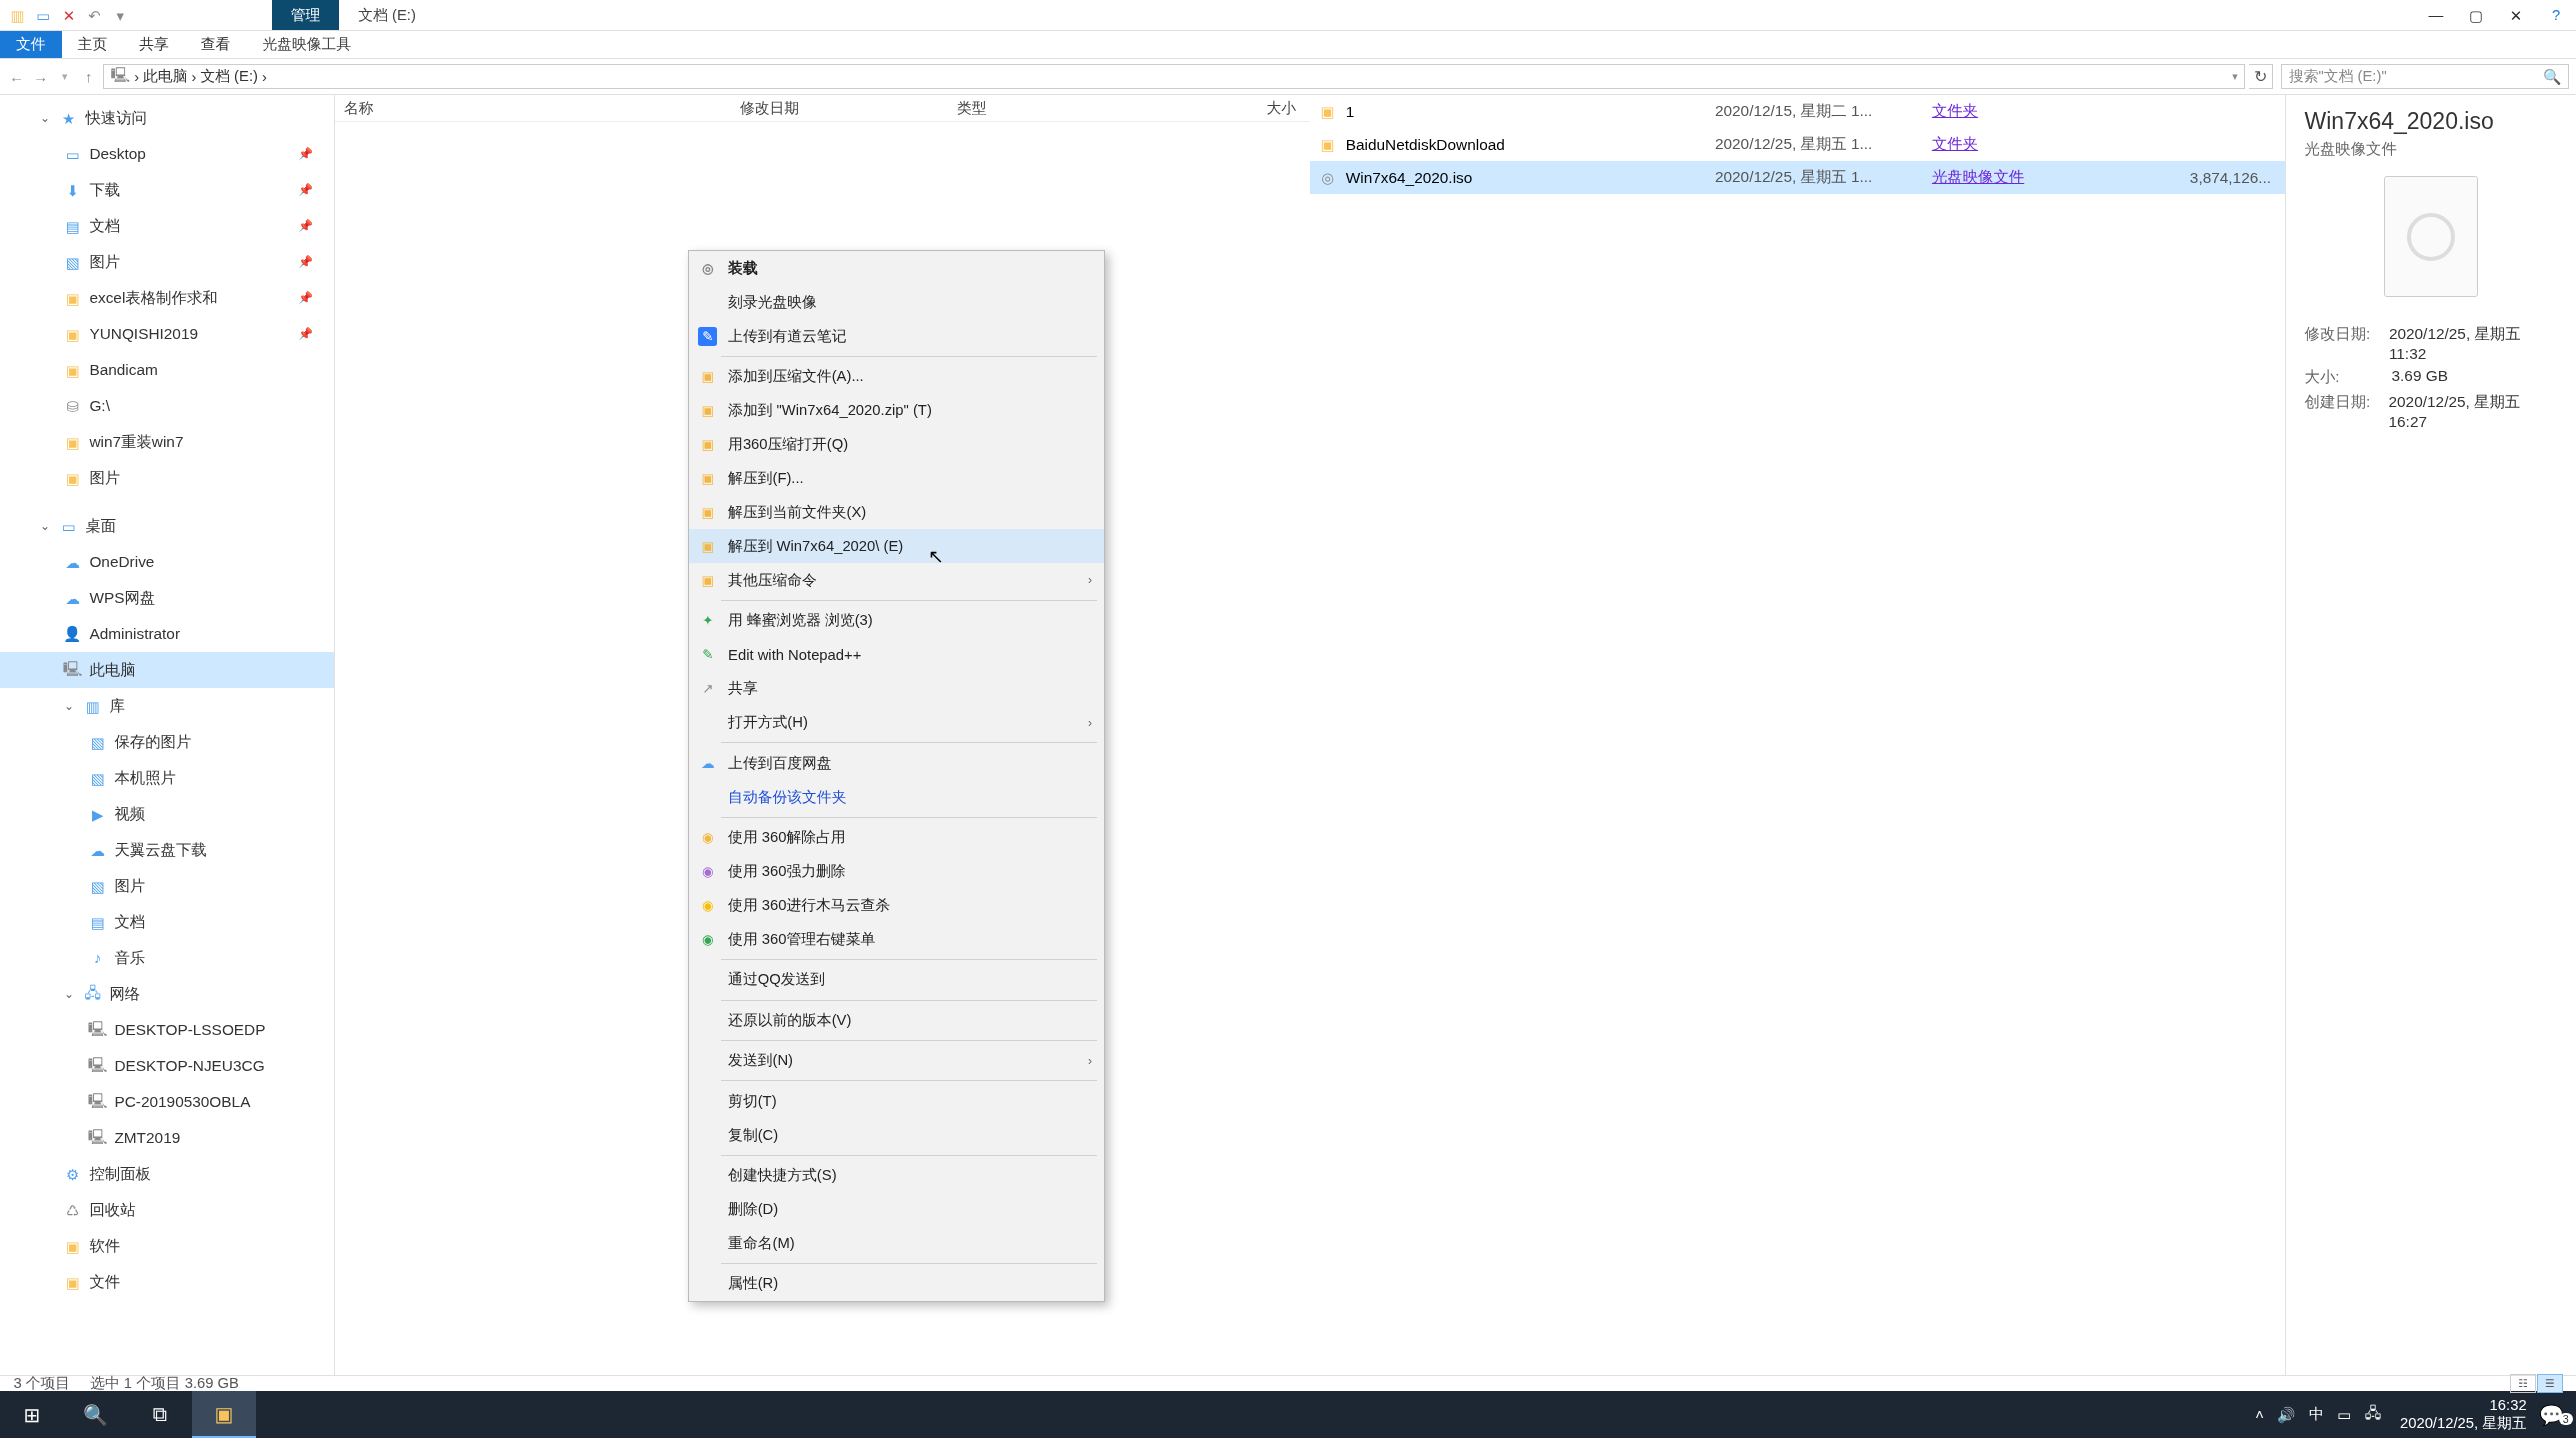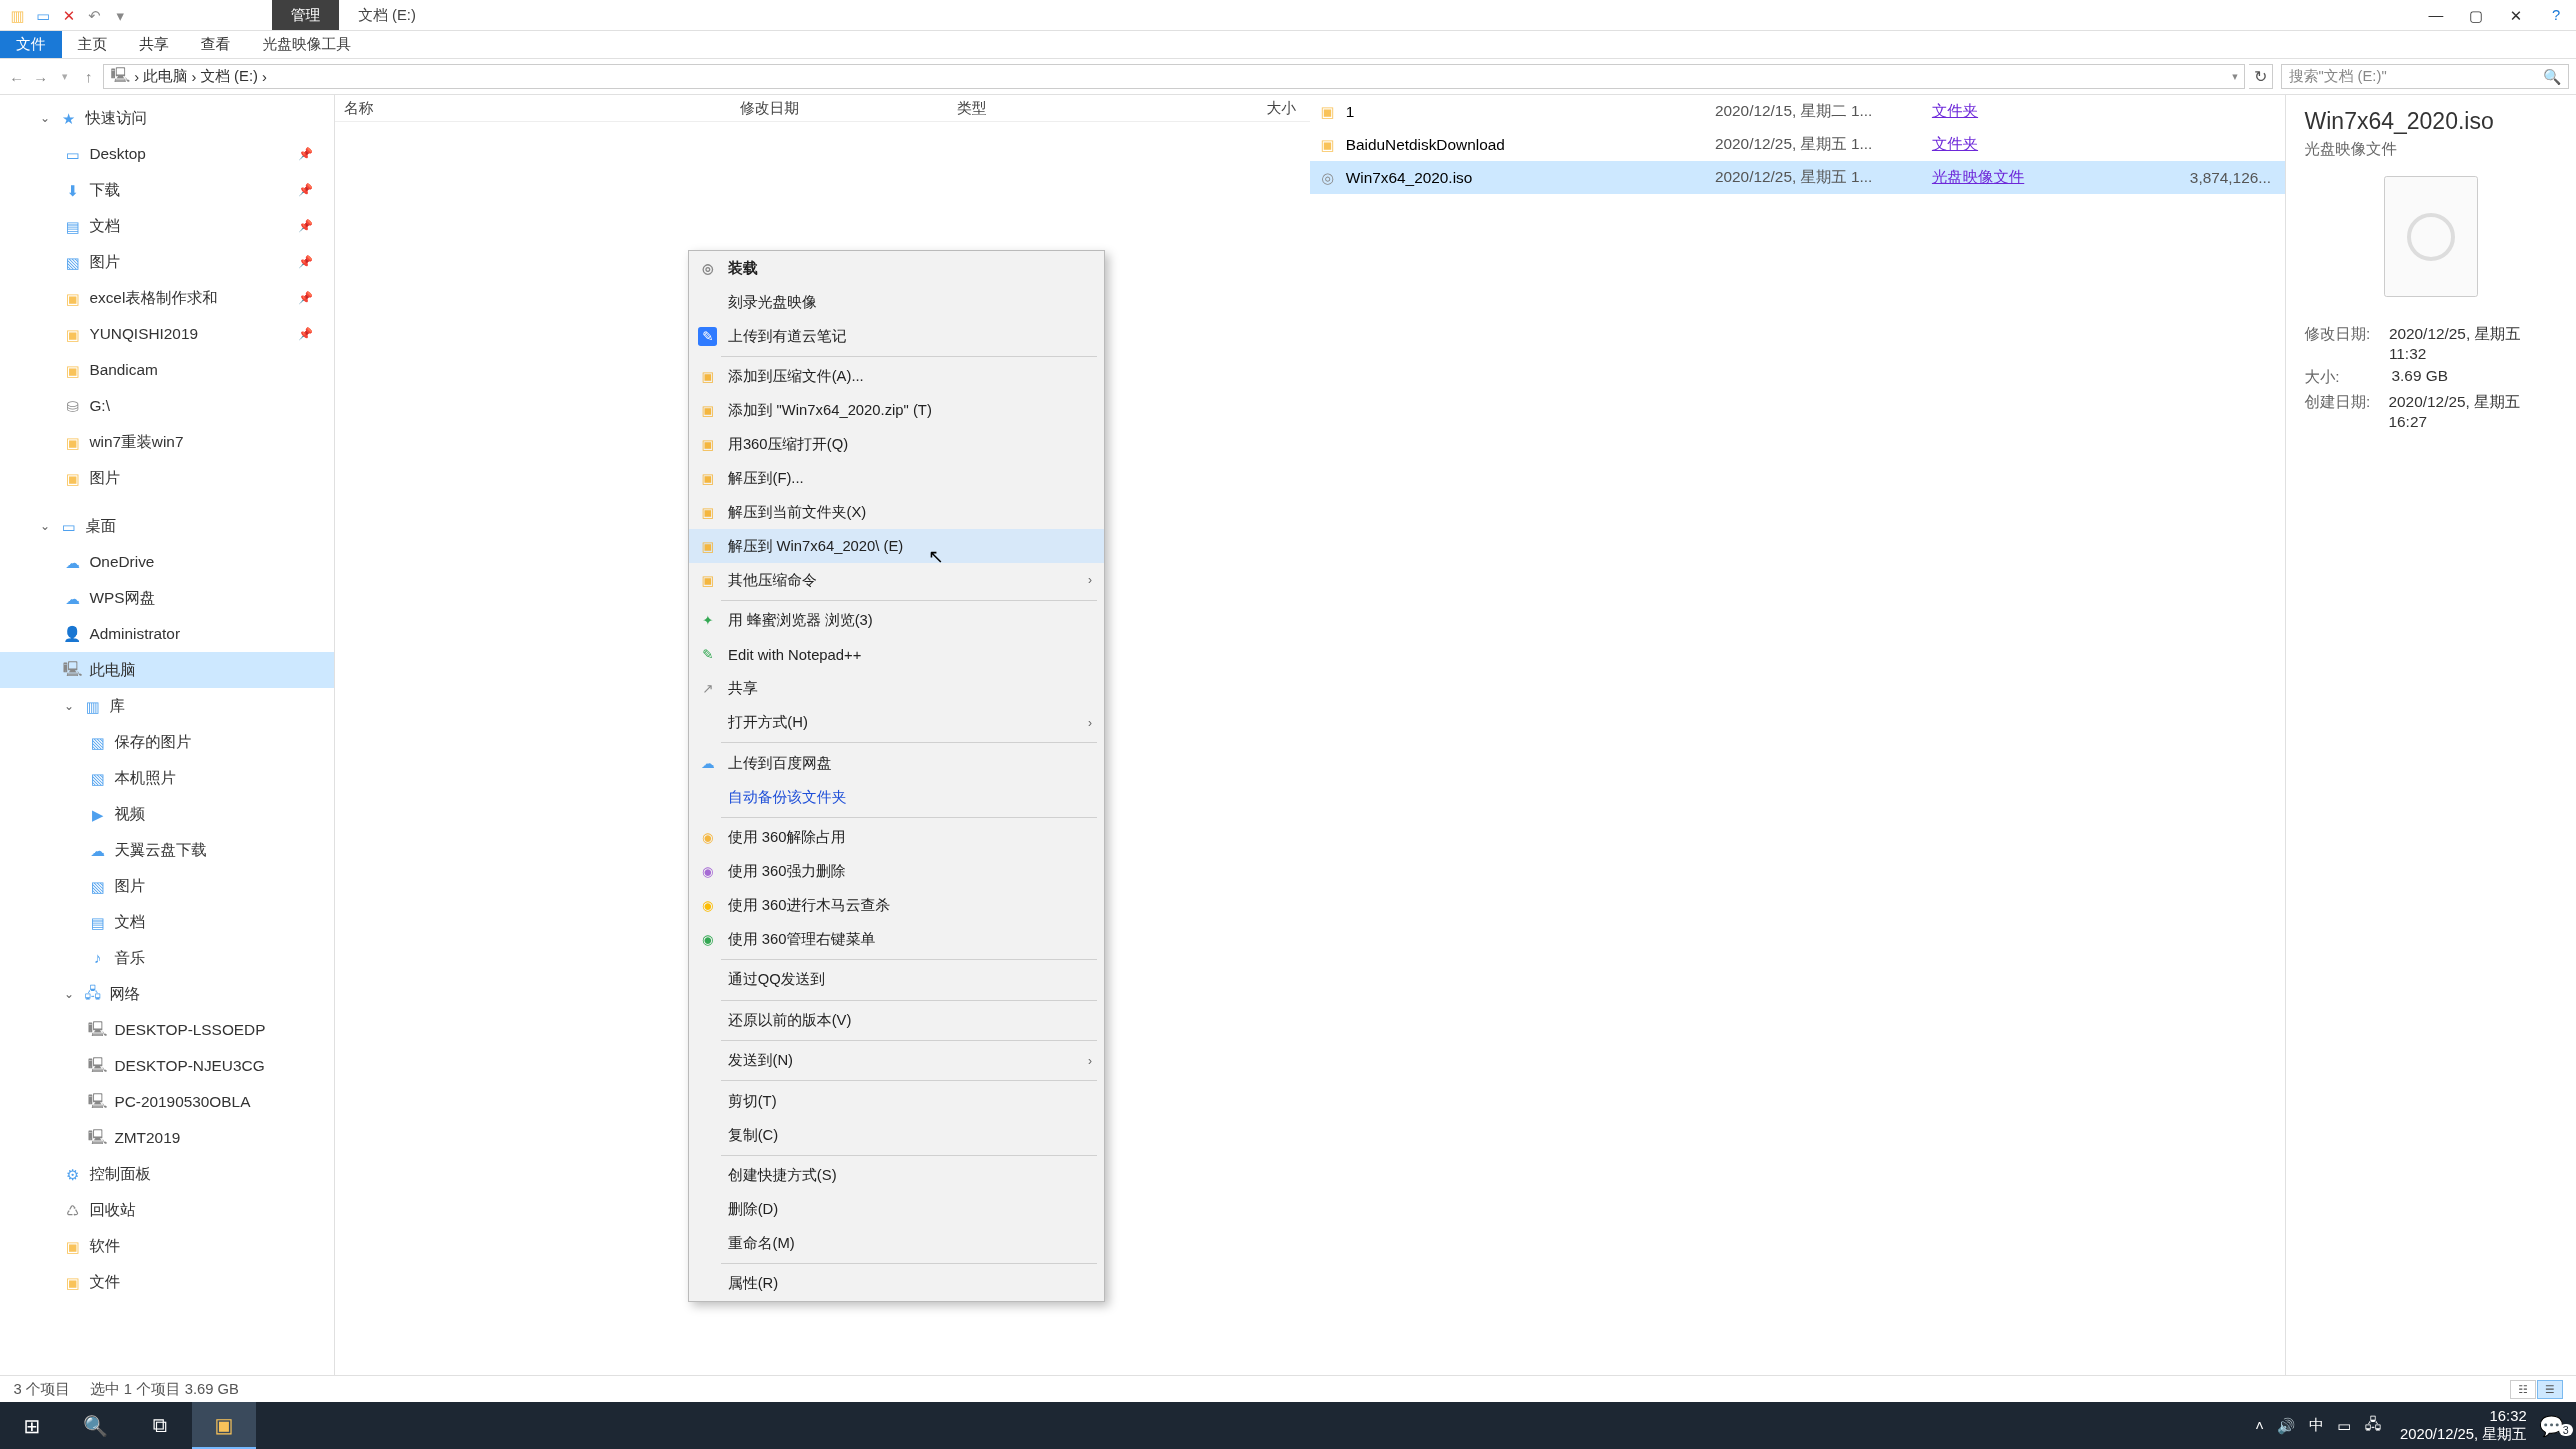--- a/index.html
+++ b/index.html
@@ -4,21 +4,21 @@
 <style>
   * { box-sizing: border-box; -webkit-font-smoothing: antialiased; user-select: none; }
   html, body { margin:0; padding:0; width:2576px; height:1449px; background:#fff; font-family:"Microsoft YaHei","Segoe UI",sans-serif; font-size:16px; }
   body { transform-origin: top left; }
   
   .titlebar { height:31px; background:#fff; display:flex; align-items:stretch; border-bottom:0.7px solid #e0e0e0; }
   .titlebar .qat { display:flex; align-items:center; gap:6.7px; padding:0 8px; }
   .titlebar .qat .i { width:19px; height:19px; display:flex; align-items:center; justify-content:center; font-size:14.8px; }
   .titlebar .tabgroup { display:flex; height:100%; }
   .titlebar .ttab { padding:0 19px; display:flex; align-items:center; font-size:14.8px; color:#444; }
-  .titlebar .ttab.tool { background:#404040; color:#fff; }
+  .titlebar .ttab.tool { background:#0c4a6e; color:#fff; }
   .titlebar .spacer { flex:1; }
   .titlebar .wbtn { width:40px; display:flex; align-items:center; justify-content:center; color:#333; font-size:14.8px; }
   
   .ribbon { height:28px; background:#fff; display:flex; align-items:stretch; border-bottom:0.7px solid #e0e0e0; }
   .ribbon .rtab { padding:0 16px; display:flex; align-items:center; font-size:14.8px; color:#333; }
   .ribbon .rtab.sel { background:#1a79d7; color:#fff; }
   .ribbon .rtab.magenta { color:#404040; }
   
   .addr { height:36px; display:flex; align-items:center; padding:0 6.7px; gap:4px; border-bottom:0.7px solid #e0e0e0; }
   .addr .nav { width:20px; text-align:center; color:#888; font-size:14.8px; }
@@ -69,21 +69,21 @@
   .ctx { position:absolute; left:688px; top:250px; width:417px; background:#f2f2f2; border:0.7px solid #bababa; box-shadow:4px 4px 9.4px rgba(0,0,0,0.25); font-size:14.8px; }
   .ctx .it { height:34px; display:flex; align-items:center; padding:0 12px 0 9.4px; gap:10.7px; color:#222; position:relative; }
   .ctx .it.bold { font-weight:600; }
   .ctx .it.hov { background:#d7e8f9; }
   .ctx .it.dis { color:#1d4ed8; }
   .ctx .sep { height:0; border-top:0.7px solid #d0d0d0; margin:2.7px 6.7px 2.7px 32px; }
   .ctx .cicon { width:19px; height:19px; display:flex; align-items:center; justify-content:center; font-size:13.4px; }
   .ctx .sub { margin-left:auto; color:#666; font-size:12px; }
   .cursor { position:absolute; left:928px; top:545px; font-size:19px; color:#000; pointer-events:none; }
   
-  .status { height:27px; border-top:0.7px solid #e0e0e0; display:flex; align-items:center; padding:0 13.4px; font-size:14.8px; color:#555; gap:20px; }
+  .status { height:16px; border-top:0.7px solid #e0e0e0; display:flex; align-items:center; padding:0 13.4px; font-size:14.8px; color:#555; gap:20px; }
   .status .viewbtns { margin-left:auto; display:flex; gap:1.3px; }
   .status .vb { width:25.5px; height:19px; border:0.7px solid #ccc; display:flex; align-items:center; justify-content:center; font-size:10.7px; }
   .status .vb.sel { background:#cde8ff; border-color:#7ab9ef; }
   
   .taskbar { height:47px; background:#1d2733; display:flex; align-items:center; color:#fff; }
   .taskbar .tb { width:64px; height:47px; display:flex; align-items:center; justify-content:center; font-size:20px; color:#fff; }
   .taskbar .tb.active { background:#3a4a5c; border-bottom:2.7px solid #76b9ff; }
   .taskbar .spacer { flex:1; }
   .taskbar .tray { display:flex; align-items:center; gap:13.4px; padding:0 9.4px; font-size:14.8px; }
   .taskbar .clock { text-align:right; line-height:1.2; font-size:14.8px; padding:0 9.4px; }

